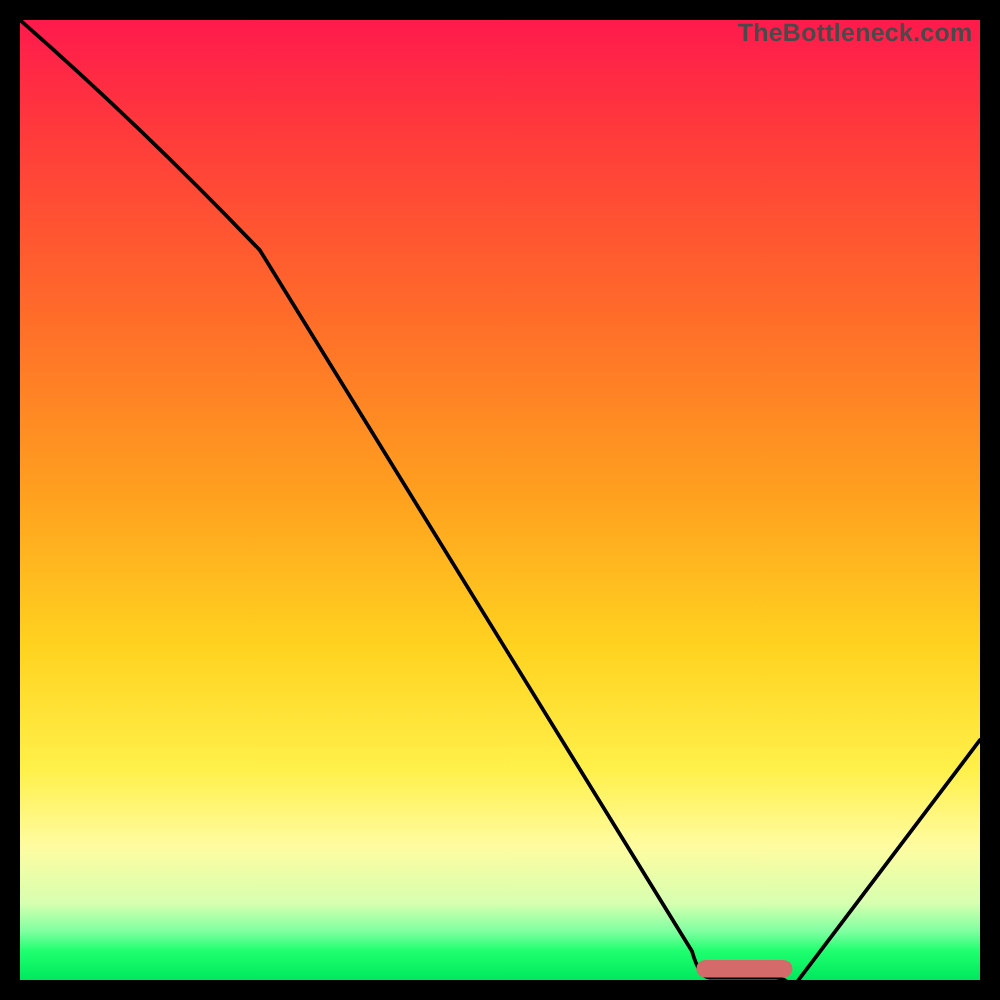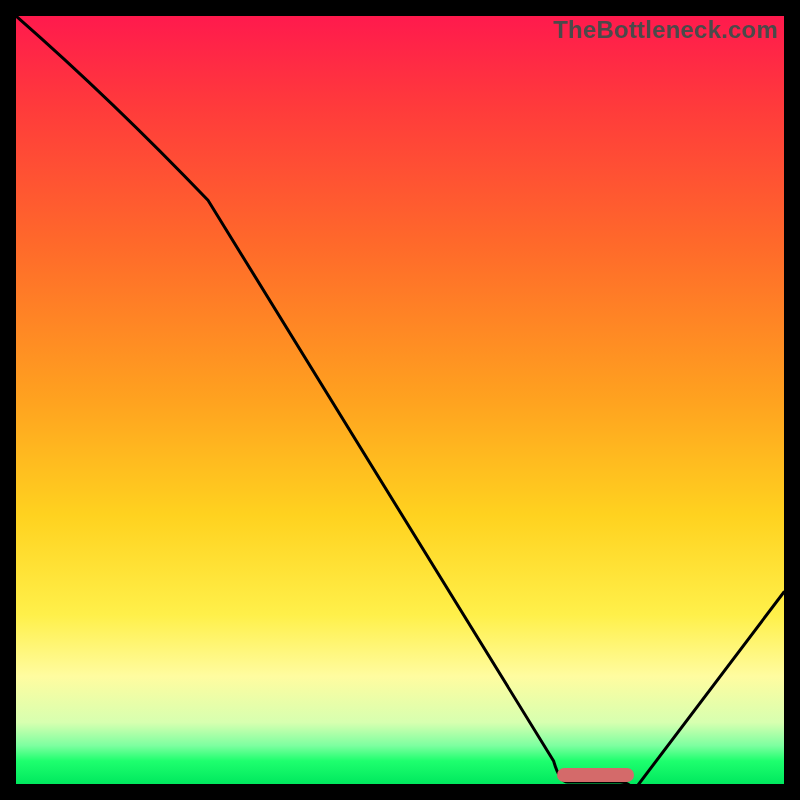--- a/index.html
+++ b/index.html
@@ -31,21 +31,21 @@
       #1eff6e 97%,
       #00e85e 100%
     );
   }
 
   .watermark {
     position: absolute;
     top: 0;
     right: 6px;
     font-family: Arial, Helvetica, sans-serif;
-    font-size: 24px;
+    font-size: 20px;
     font-weight: 600;
     color: #4a4a4a;
     letter-spacing: 0.2px;
     user-select: none;
   }
 
   svg.curve {
     position: absolute;
     left: 0; top: 0;
     width: 100%;

